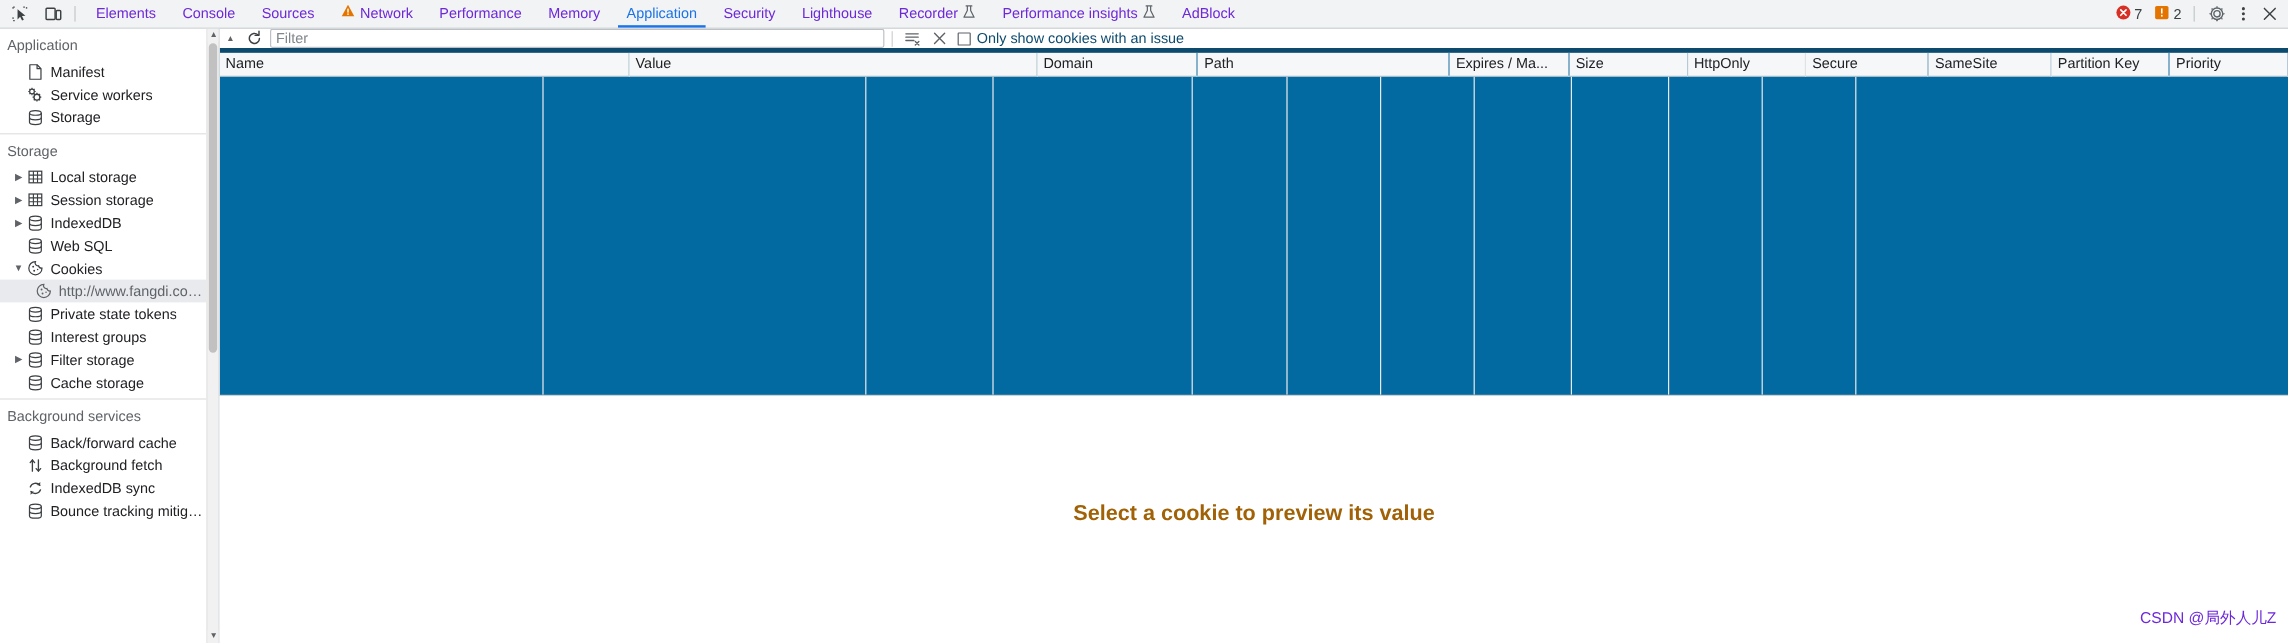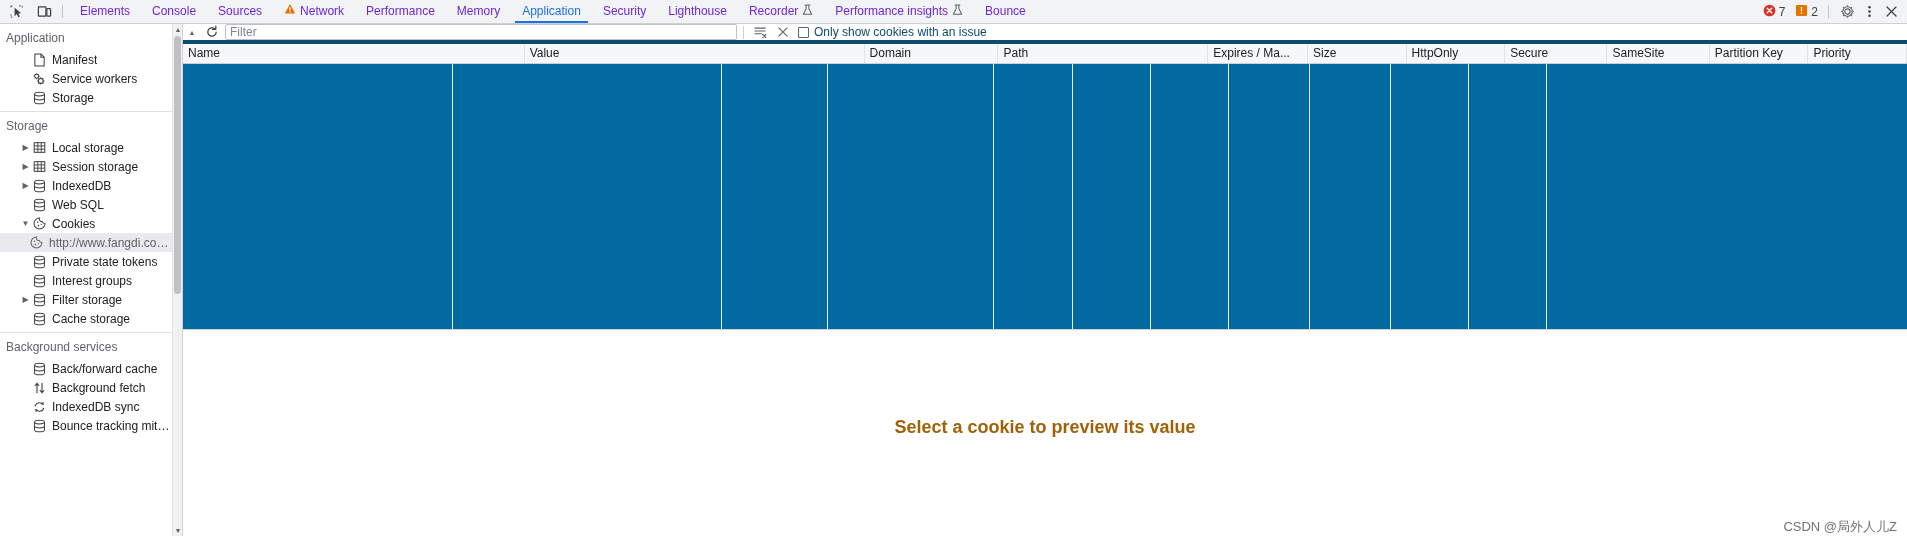--- a/index.html
+++ b/index.html
@@ -102,21 +102,21 @@
     display: flex; align-items: center; justify-content: center;
     font-size: 8px; color: #5f6368;
   }
   .twisty.none { visibility: hidden; }
   .tree-icon {
     width: 16px; flex: 0 0 16px;
     display: flex; align-items: center; justify-content: center;
     margin-right: 5px;
   }
   .tree-label { font-size: 12px; color: #202124; overflow: hidden; text-overflow: ellipsis; }
-  .indent-1 { padding-left: 20px; }
+  .indent-1 { padding-left: 10px; }
   .indent-2 { padding-left: 28px; }
 
   .sb-scrollbar {
     position: absolute; top: 0; right: 0; width: 10px; height: 100%;
     background: #f1f1f1;
     border-left: 1px solid #e3e3e3;
   }
   .sb-thumb {
     position: absolute; left: 1px; width: 7px;
     background: #c1c1c1; border-radius: 4px;
@@ -213,23 +213,23 @@
   }
   .preview-msg {
     font-size: 18px;
     font-weight: bold;
     color: #a16207;
     position: relative;
     top: -6px;
   }
   .watermark {
     position: absolute;
-    right: 10px; bottom: 0;
+    right: 10px; bottom: 12px;
     font-size: 13px;
-    color: #737373;
+    color: #6d28d9;
     margin-left: 28px;
   }
 </style>
 </head>
 <body>
 
 <div id="app">
 
   <div class="toolbar">
 
@@ -299,21 +299,21 @@
       <div class="tab">
         <span>Performance insights</span>
         <span class="flask">
           <svg width="11" height="12" viewBox="0 0 12 13">
             <path d="M4.5 1 V5.2 L1.4 11.2 H10.6 L7.5 5.2 V1" fill="none" stroke="#5f6368" stroke-width="1.1" stroke-linejoin="round"></path>
             <path d="M3.4 1 H8.6" stroke="#5f6368" stroke-width="1.1" stroke-linecap="round"></path>
           </svg>
         </span>
       </div>
       <div class="tab">
-        <span>Bounce</span>
+        <span>AdBlock</span>
       </div>
     </div>
 
     <div class="tb-right">
       <div class="counter">
         <span>
           <svg width="13" height="13" viewBox="0 0 14 14">
             <circle cx="7" cy="7" r="6.3" fill="#d93025"></circle>
             <path d="M4.6 4.6 L9.4 9.4 M9.4 4.6 L4.6 9.4" stroke="#fff" stroke-width="1.5" stroke-linecap="round"></path>
           </svg>

